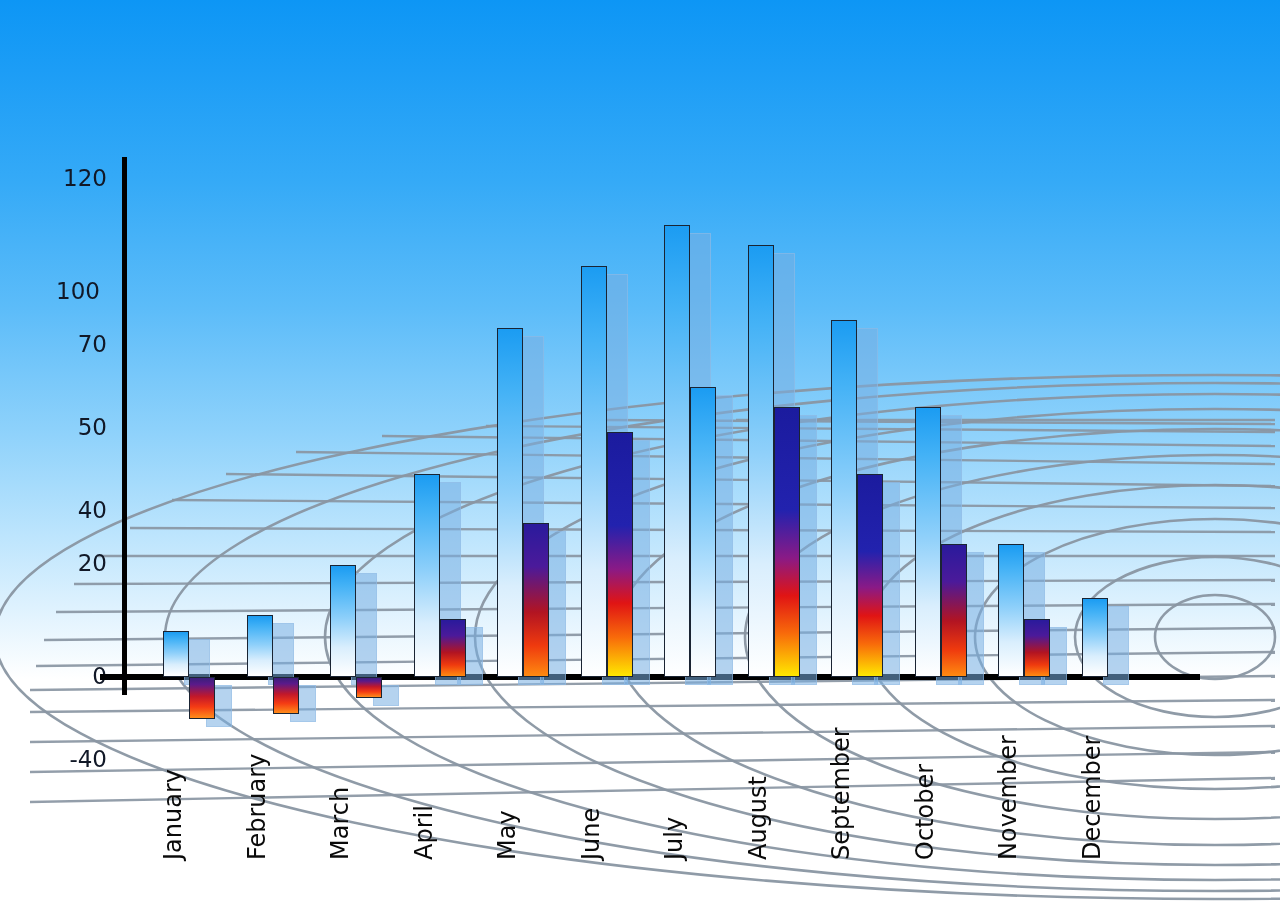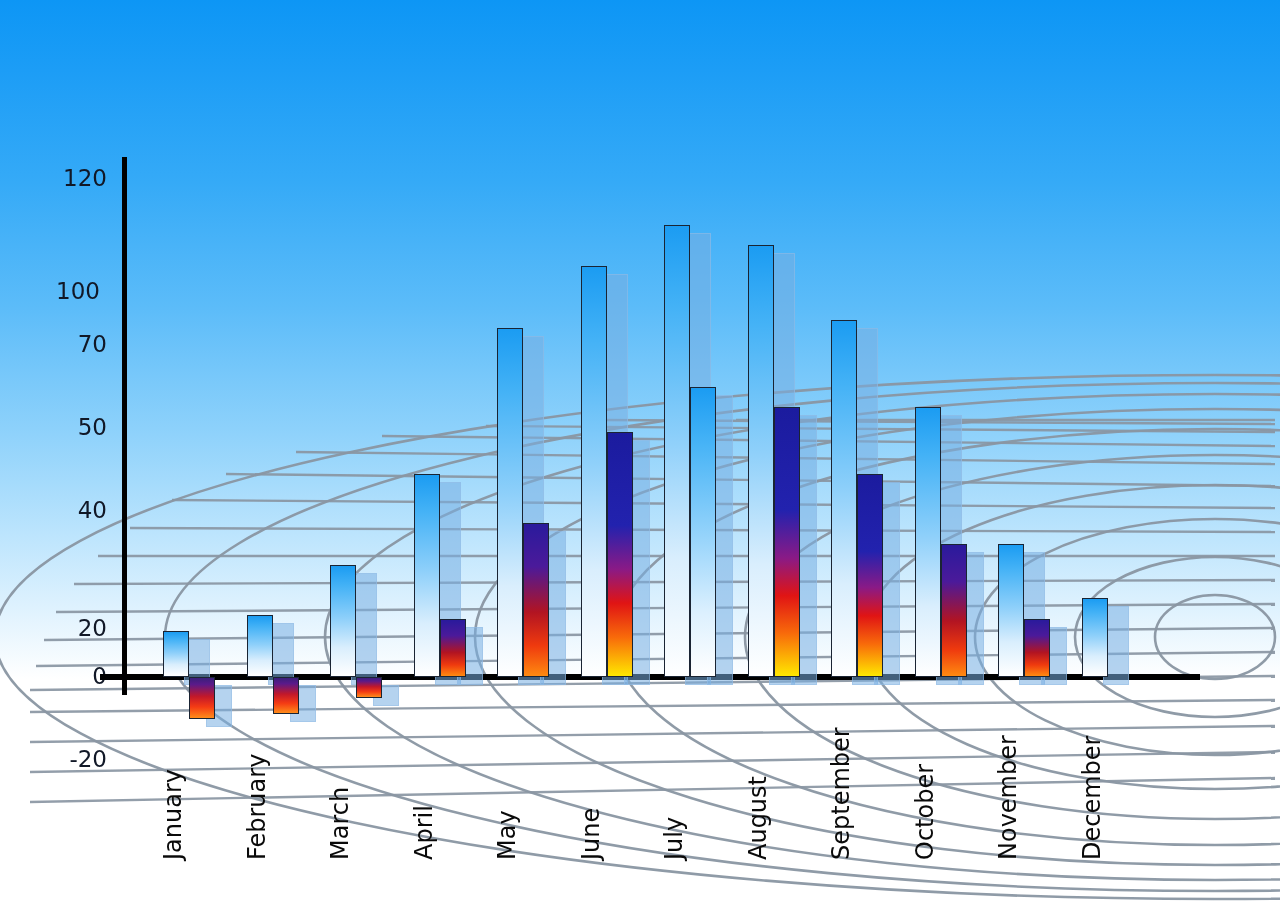--- a/index.html
+++ b/index.html
@@ -118,23 +118,23 @@
       <path d="M 30 802 L 1275 778"></path>
     </g>
   </svg>
 
   <div id="yticks">
       <div class="ytick" style="left: 55px; top: 167px;">120</div>
       <div class="ytick" style="left: 48px; top: 250px; margin-top: 30px;">100</div>
       <div class="ytick" style="left: 55px; top: 333px;">70</div>
       <div class="ytick" style="left: 55px; top: 416px;">50</div>
       <div class="ytick" style="left: 55px; top: 499px;">40</div>
-      <div class="ytick" style="left: 55px; top: 617px;">20</div>
+      <div class="ytick" style="left: 55px; top: 552px;">20</div>
       <div class="ytick" style="left: 55px; top: 665px;">0</div>
-      <div class="ytick" style="left: 55px; top: 748px;">-20</div>
+      <div class="ytick" style="left: 55px; top: 748px;">-40</div>
     </div>
 
   <div class="axis-line" id="x-axis"></div>
   <div class="axis-line" id="y-axis"></div>
 
   <div id="bars">
       <div class="shadow" style="left: 184px; top: 639.35px; height: 45.65px;"></div>
       <div class="bar ser1" title="January: 11" style="position: absolute; left: 163px; top: 631.35px; height: 45.65px;"></div>
       <div class="shadow" style="left: 206px; top: 685px; height: 41.5px;"></div>
       <div class="bar ser1-neg" title="January: -10" style="position: absolute; left: 189px; top: 677px; height: 41.5px;"></div>

